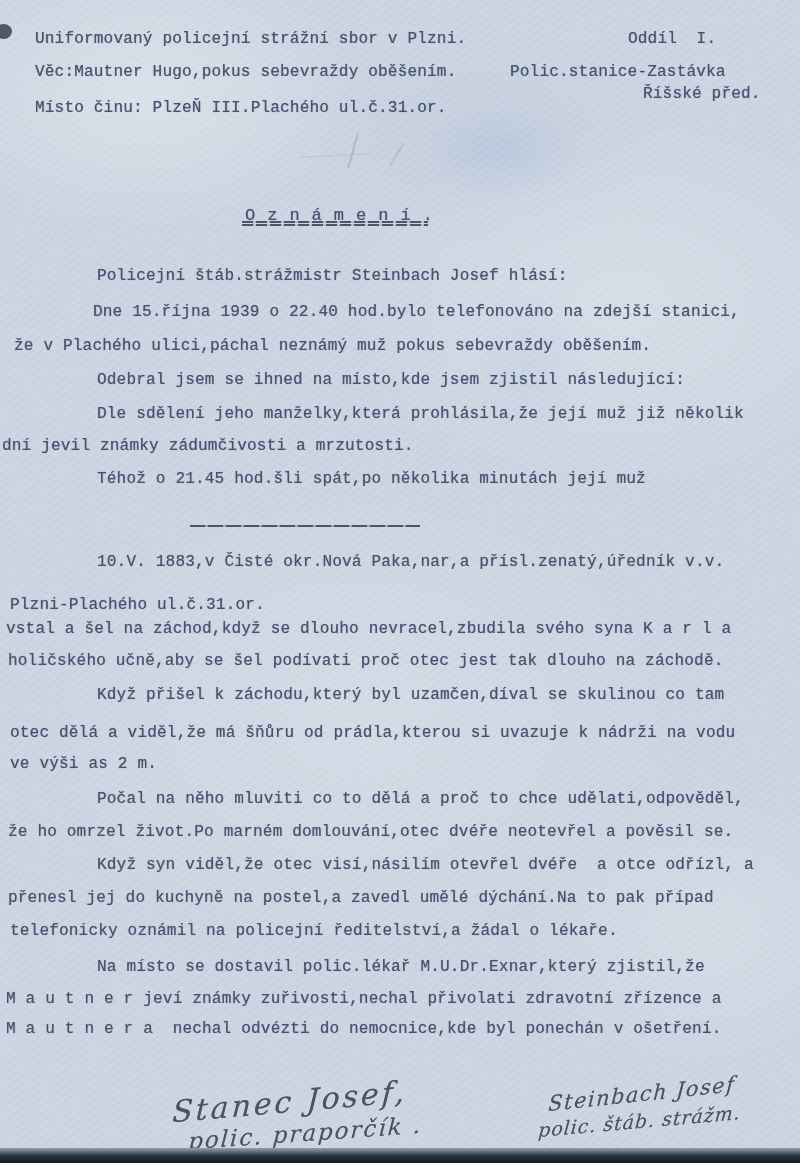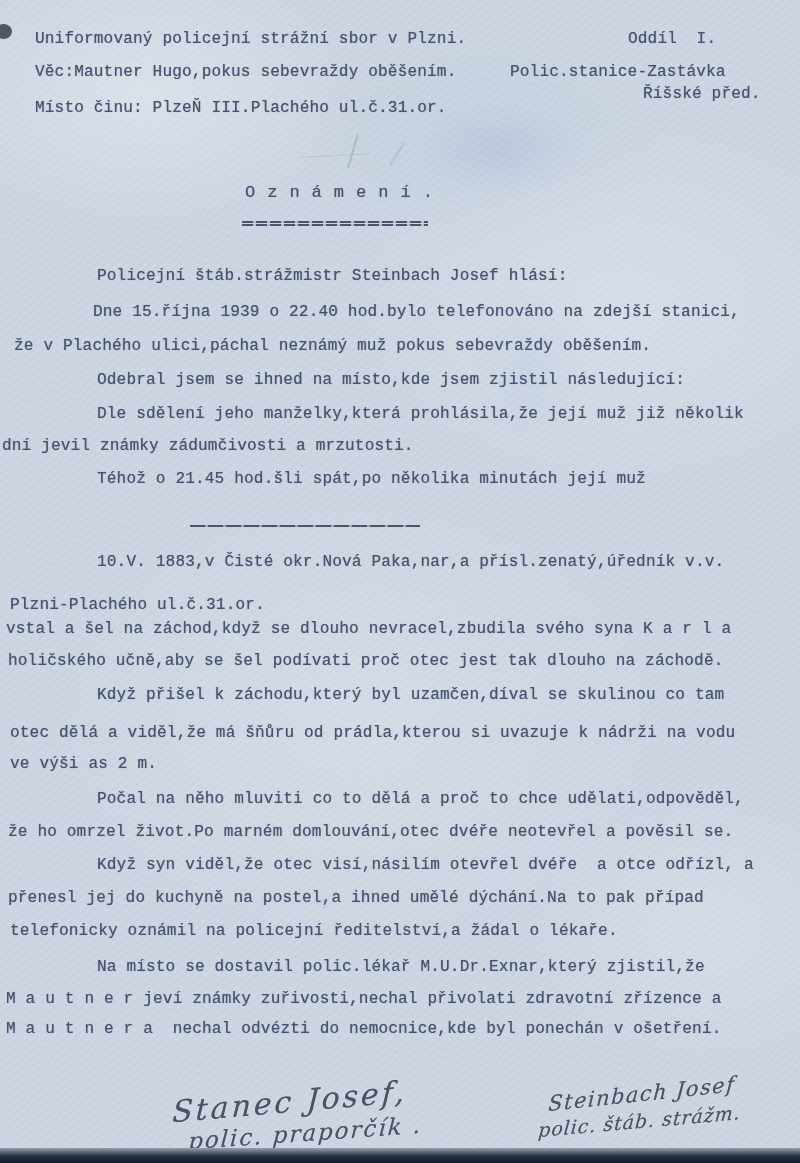--- a/index.html
+++ b/index.html
@@ -72,42 +72,42 @@
 
 <div class="page">
 
   <div class="tline" style="left:35px;top:30px">Uniformovaný policejní strážní sbor v Plzni.</div>
   <div class="tline" style="left:628px;top:30px">Oddíl  I.</div>
   <div class="tline" style="left:35px;top:63px">Věc:Mautner Hugo,pokus sebevraždy oběšením.</div>
   <div class="tline" style="left:510px;top:63px">Polic.stanice-Zastávka</div>
   <div class="tline" style="left:643px;top:85px">Říšské před.</div>
   <div class="tline" style="left:35px;top:99px">Místo činu: PlzeŇ III.Plachého ul.č.31.or.</div>
 
-  <div class="tline title" style="left:245px;top:183px">O z n á m e n í .</div>
+  <div class="tline title" style="left:245px;top:206px">O z n á m e n í .</div>
   <div class="dashline" style="left:242px;top:221px;width:186px"></div>
 
   <div class="tline" style="left:97px;top:267px">Policejní štáb.strážmistr Steinbach Josef hlásí:</div>
   <div class="tline" style="left:93px;top:303px">Dne 15.října 1939 o 22.40 hod.bylo telefonováno na zdejší stanici,</div>
   <div class="tline" style="left:14px;top:337px">že v Plachého ulici,páchal neznámý muž pokus sebevraždy oběšením.</div>
   <div class="tline" style="left:97px;top:371px">Odebral jsem se ihned na místo,kde jsem zjistil následující:</div>
   <div class="tline" style="left:97px;top:405px">Dle sdělení jeho manželky,která prohlásila,že její muž již několik</div>
   <div class="tline" style="left:2px;top:437px">dní jevil známky zádumčivosti a mrzutosti.</div>
   <div class="tline" style="left:97px;top:470px">Téhož o 21.45 hod.šli spát,po několika minutách její muž</div>
   <div class="nameline" style="left:190px;top:525px;width:230px"></div>
   <div class="tline" style="left:97px;top:553px">10.V. 1883,v Čisté okr.Nová Paka,nar,a přísl.zenatý,úředník v.v.</div>
   <div class="tline" style="left:10px;top:596px">Plzni-Plachého ul.č.31.or.</div>
   <div class="tline" style="left:6px;top:620px">vstal a šel na záchod,když se dlouho nevracel,zbudila svého syna K a r l a</div>
   <div class="tline" style="left:8px;top:652px">holičského učně,aby se šel podívati proč otec jest tak dlouho na záchodě.</div>
   <div class="tline" style="left:97px;top:686px">Když přišel k záchodu,který byl uzamčen,díval se skulinou co tam</div>
   <div class="tline" style="left:10px;top:724px">otec dělá a viděl,že má šňůru od prádla,kterou si uvazuje k nádrži na vodu</div>
   <div class="tline" style="left:10px;top:755px">ve výši as 2 m.</div>
   <div class="tline" style="left:97px;top:790px">Počal na něho mluviti co to dělá a proč to chce udělati,odpověděl,</div>
   <div class="tline" style="left:8px;top:823px">že ho omrzel život.Po marném domlouvání,otec dvéře neotevřel a pověsil se.</div>
   <div class="tline" style="left:97px;top:856px">Když syn viděl,že otec visí,násilím otevřel dvéře  a otce odřízl, a</div>
-  <div class="tline" style="left:8px;top:889px">přenesl jej do kuchyně na postel,a ihned umělé dýchání.Na to pak případ</div>
+  <div class="tline" style="left:8px;top:889px">přenesl jej do kuchyně na postel,a zavedl umělé dýchání.Na to pak případ</div>
   <div class="tline" style="left:10px;top:922px">telefonicky oznámil na policejní ředitelství,a žádal o lékaře.</div>
   <div class="tline" style="left:6px;top:990px">M a u t n e r jeví známky zuřivosti,nechal přivolati zdravotní zřízence a</div>
   <div class="tline" style="left:97px;top:958px">Na místo se dostavil polic.lékař M.U.Dr.Exnar,který zjistil,že</div>
   <div class="tline" style="left:6px;top:1020px">M a u t n e r a  nechal odvézti do nemocnice,kde byl ponechán v ošetření.</div>
 
 
   <div class="sig sig-left-name" style="left:172px;top:1084px">Stanec Josef,</div>
   <div class="sig sig-left-role" style="left:188px;top:1120px">polic. praporčík .</div>
   <div class="sig sig-right-name" style="left:548px;top:1082px">Steinbach Josef</div>
   <div class="sig sig-right-role" style="left:538px;top:1110px">polic. štáb. strážm.</div>

